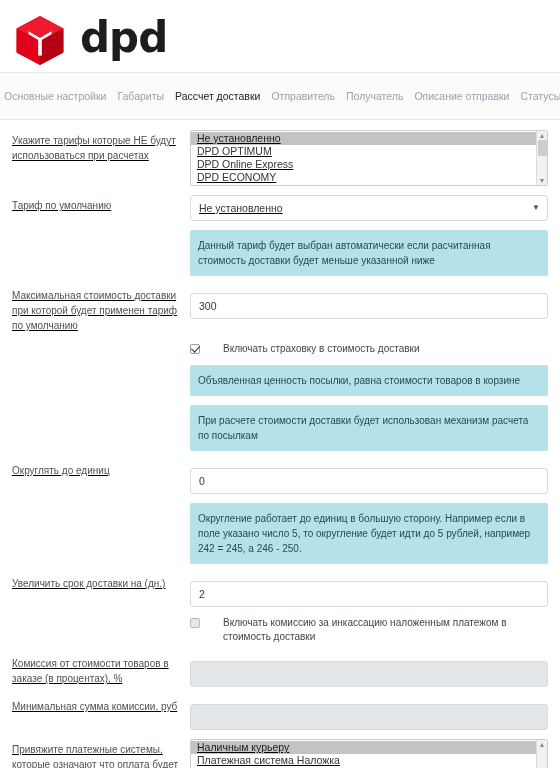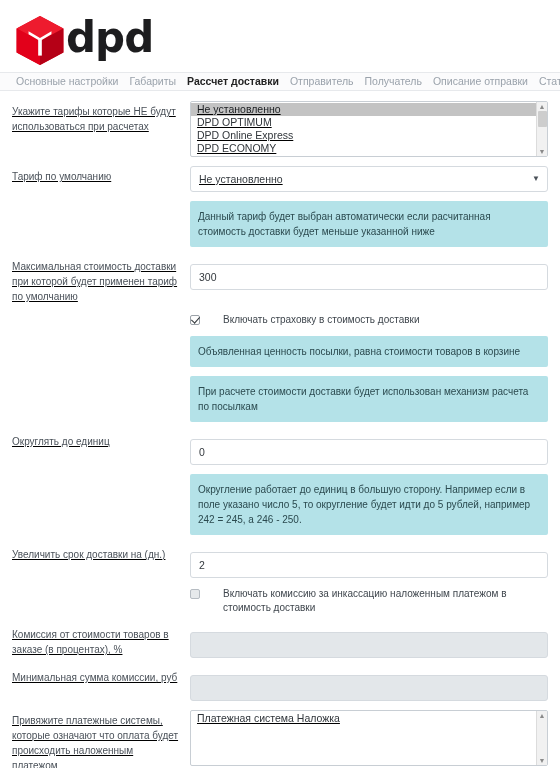--- a/index.html
+++ b/index.html
@@ -13,53 +13,54 @@
   }
 
   .page { width: 560px; height: 768px; position: relative; background:#fff; }
 
   
   .header {
     height: 72px;
     padding: 8px 14px 0 14px;
     display: flex;
     align-items: center;
+    gap: 14px;
   }
   .logo-mark { width: 52px; height: 52px; flex: 0 0 52px; }
   .logo-word {
     font-family: "DejaVu Sans", sans-serif;
     font-size: 42px;
     font-weight: 700;
     color: #1d1d1f;
     letter-spacing: -1px;
     line-height: 1;
     margin-top: -4px;
   }
 
   
   .tabbar {
     border-top: 1px solid #e7e9ec;
     border-bottom: 1px solid #e7e9ec;
     background: #fbfbfc;
-    height: 19px;
+    height: 48px;
     display: flex;
     align-items: center;
-    padding: 0 16px;
+    padding: 0 4px;
     gap: 11px;
     white-space: nowrap;
     overflow: hidden;
   }
   .tab {
     font-size: 10.5px;
     color: #9aa2ab;
     cursor: pointer;
     line-height: 1;
     user-select: none;
   }
-  .tab.active { color: #222; font-weight: 700; }
+  .tab.active { color: #222; font-weight: 400; }
 
   
   .form { padding: 10px 12px 0 12px; }
 
   .row {
     display: flex;
     align-items: flex-start;
     margin-bottom: 9px;
     text-decoration: underline;
   }
@@ -327,20 +328,21 @@
       <div class="field-col">
         <input class="txt disabled" type="text" disabled="" value="" style="">
       </div>
     </div>
 
     <div class="row">
       <div class="label-col">Привяжите платежные системы, которые означают что оплата будет происходить наложенным платежом</div>
       <div class="field-col">
         <div class="listbox">
           <ul class="opts">
+            <li class="selected">Наличным курьеру</li>
             <li>Платежная система Наложка</li>
           </ul>
           <div class="lb-scroll">
             <span class="lb-arrow">▲</span>
             <span class="lb-arrow">▼</span>
           </div>
         </div>
       </div>
     </div>
 

